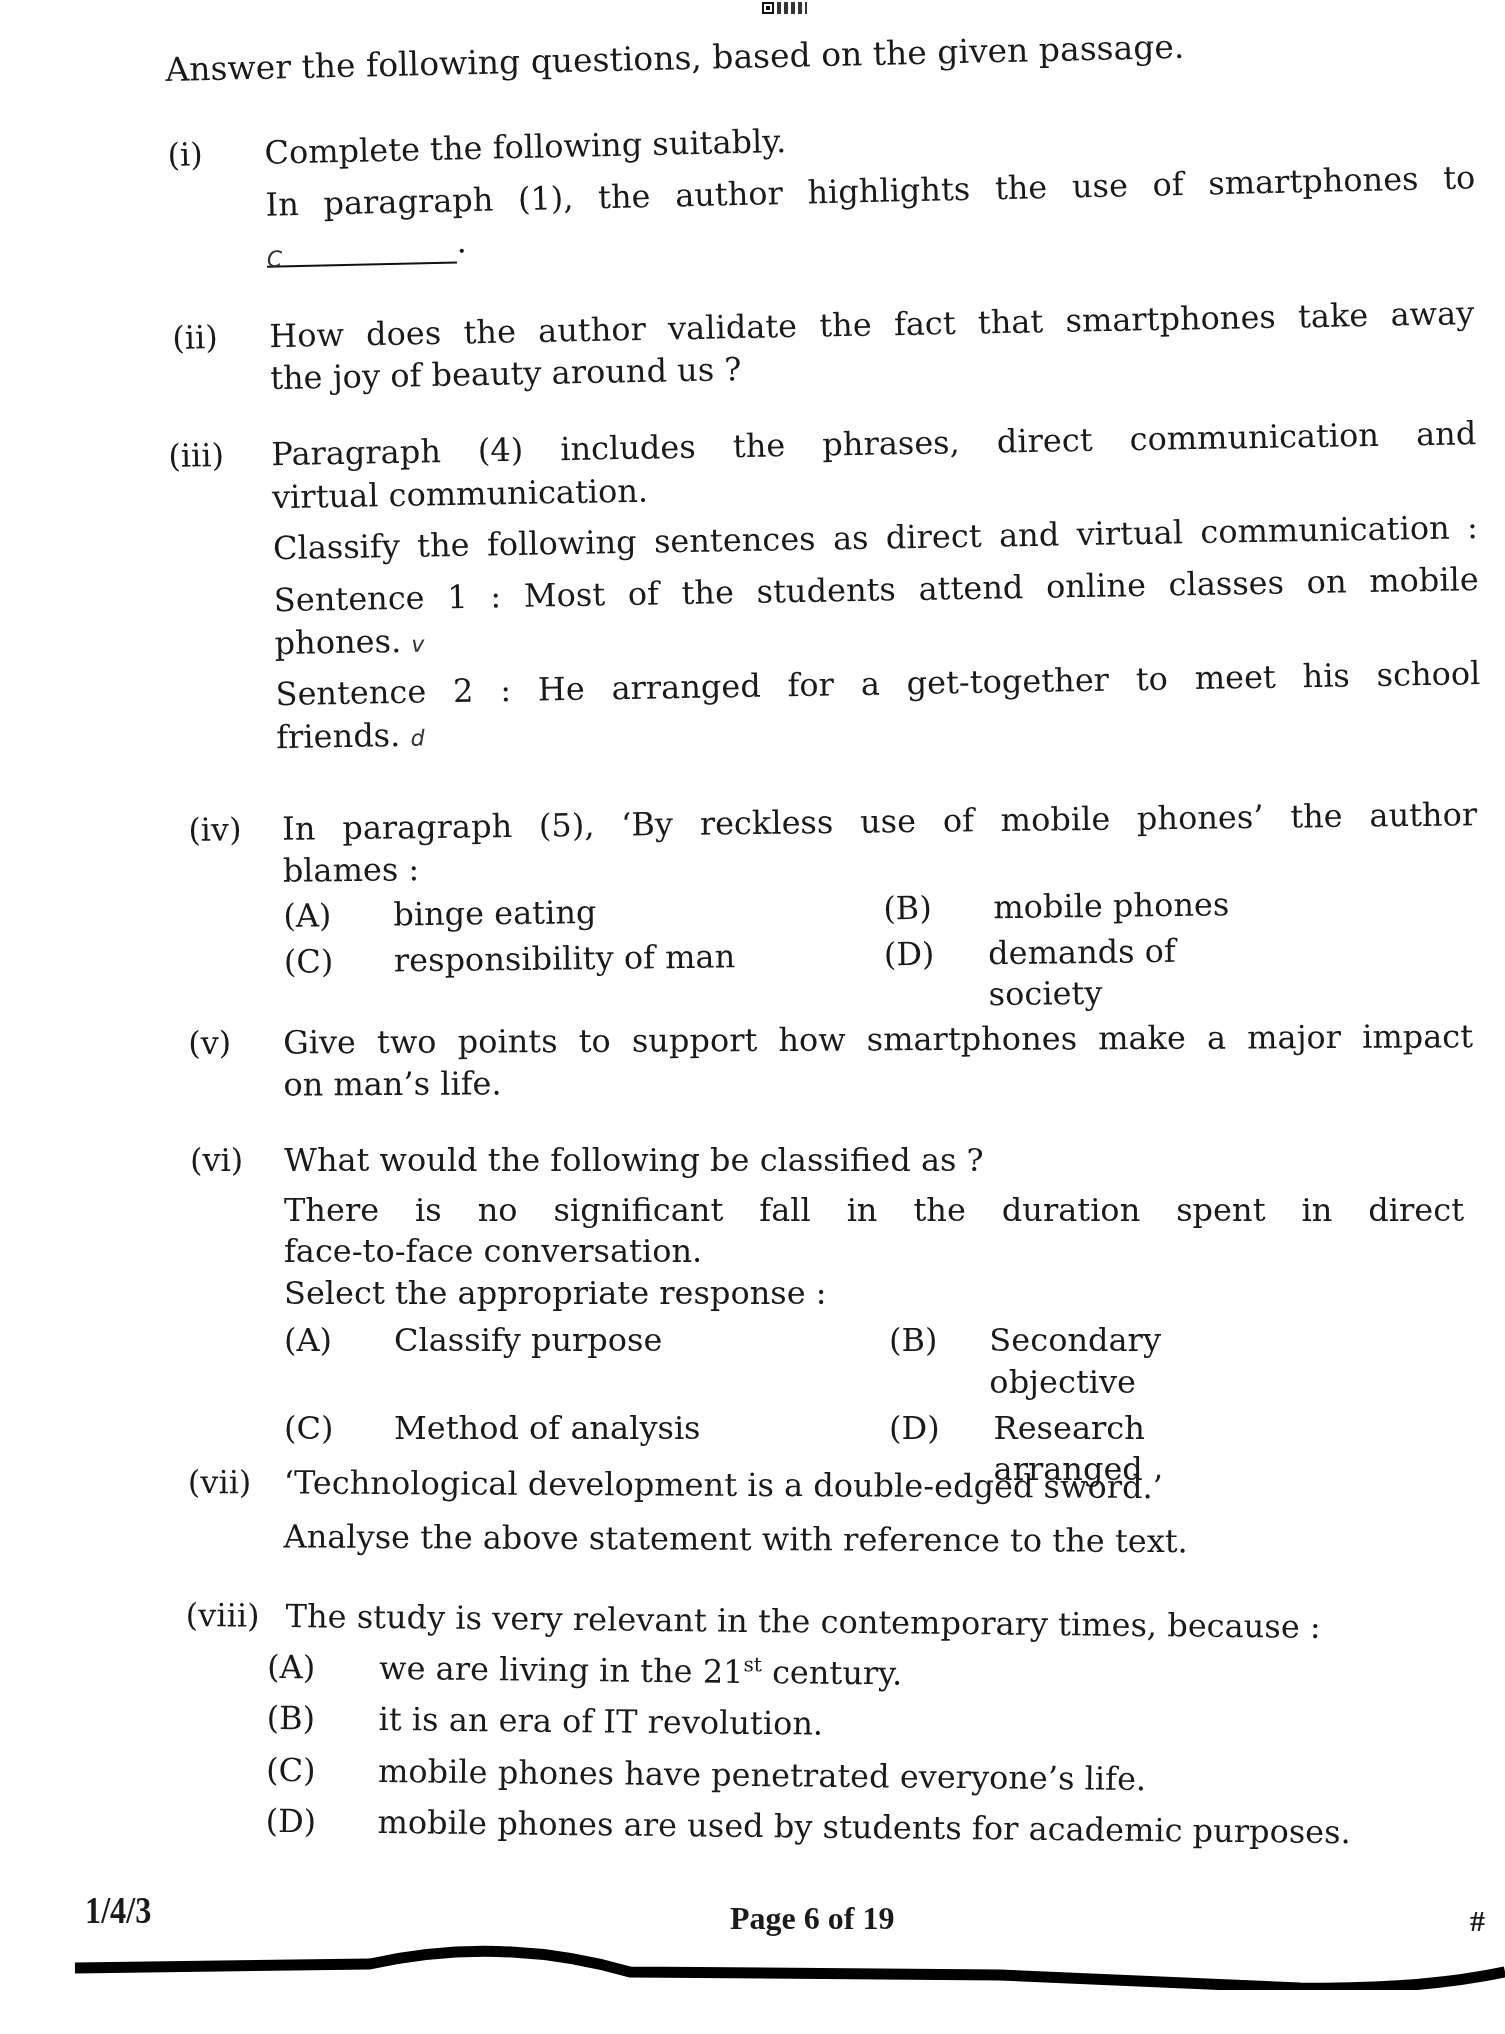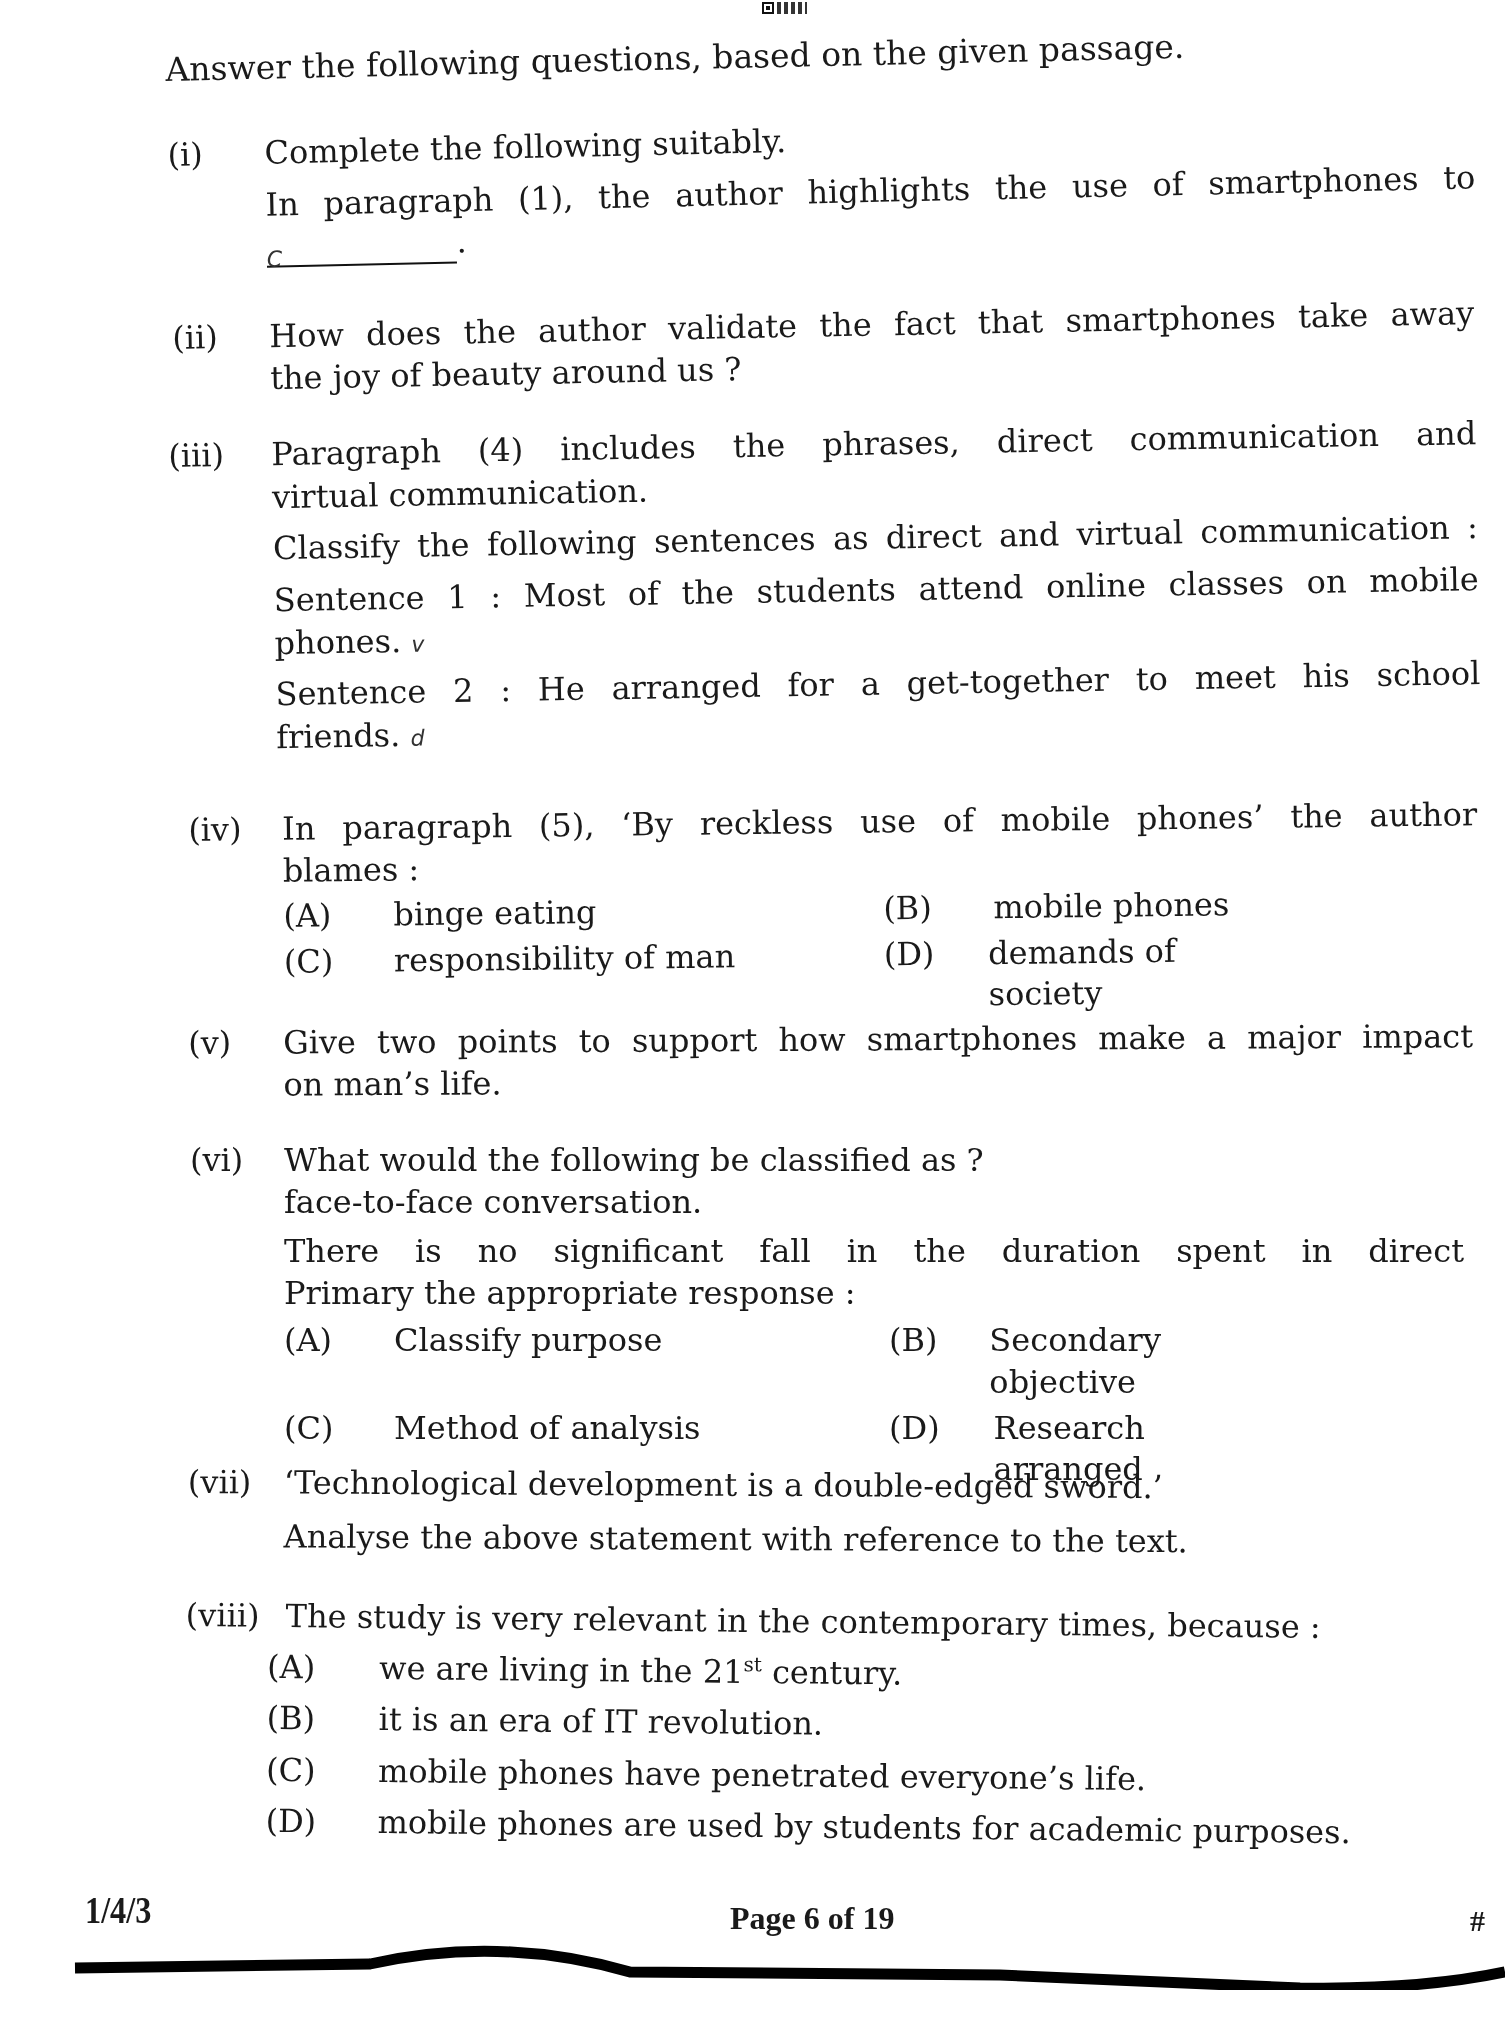--- a/index.html
+++ b/index.html
@@ -103,23 +103,23 @@
   <div class="body" style="left:95px; top:0; width:1190px;">
     <div class="line just">Give two points to support how smartphones make a major impact</div>
     <div class="line">on man’s life.</div>
   </div>
 </div>
 
 <div class="q" style="left:190px; top:1140px; width:1300px;">
   <span class="num">(vi)</span>
   <div class="body" style="left:94px; top:0; width:1180px;">
     <div class="line">What would the following be classified as ?</div>
+    <div class="line just" style="margin-top:8px;">There is no significant fall in the duration spent in direct</div>
     <div class="line">face-to-face conversation.</div>
-    <div class="line just" style="margin-top:8px;">There is no significant fall in the duration spent in direct</div>
-    <div class="line">Primary the appropriate response :</div>
+    <div class="line">Select the appropriate response :</div>
     <div class="grid2" style="margin-top:6px; grid-template-columns:605px 400px;">
       <div class="opt">
           <span class="letter">(A)</span>
           <span>Classify purpose</span>
         </div>
       <div class="opt">
           <span class="letter">(B)</span>
           <span>Secondary objective</span>
         </div>
       <div class="opt">

